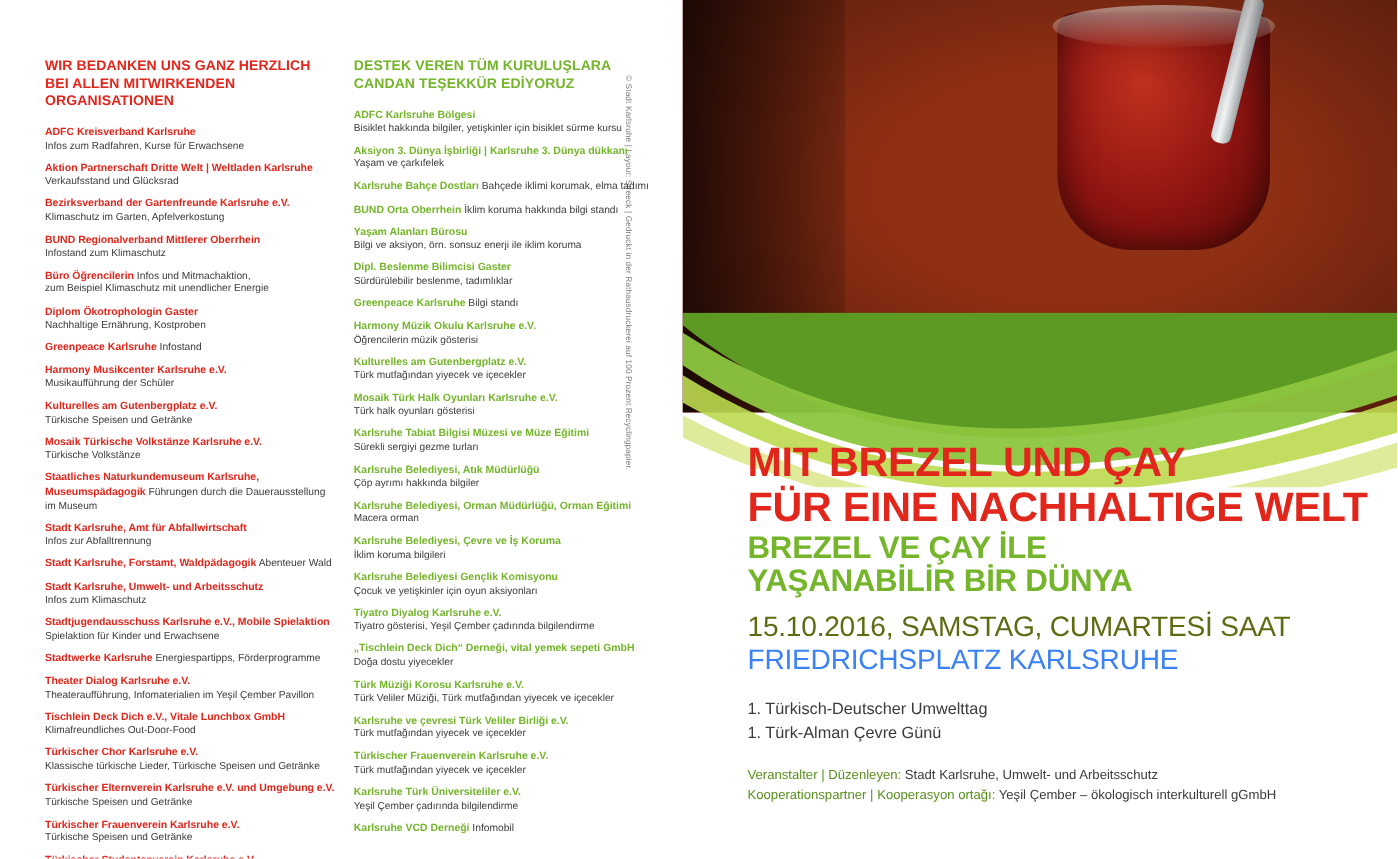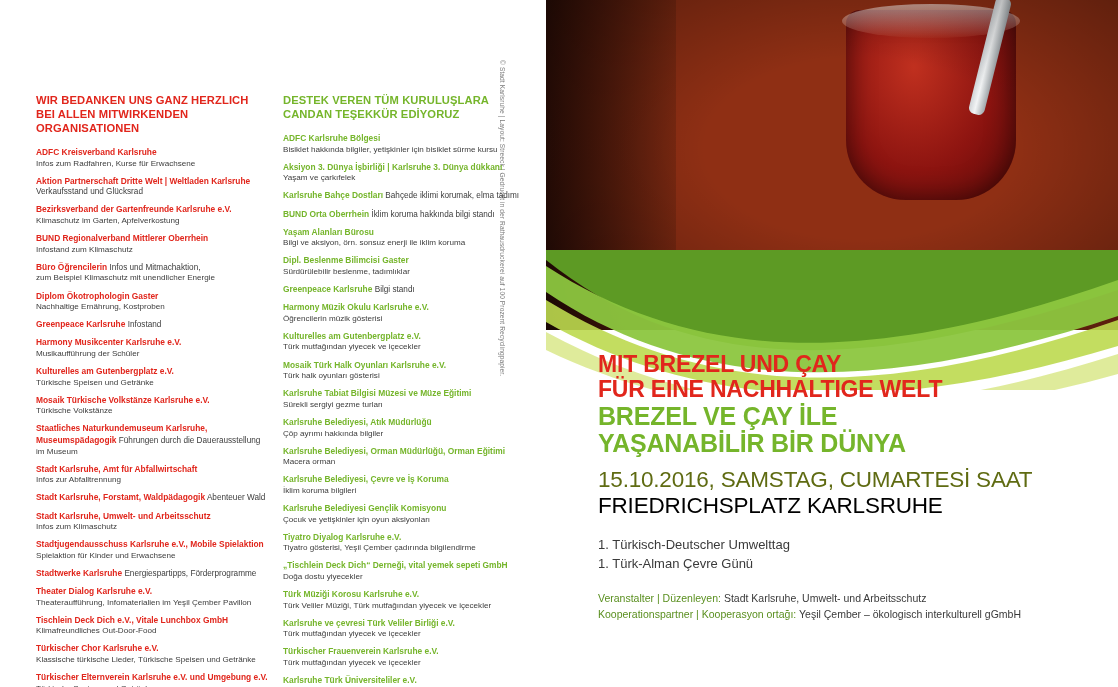--- a/index.html
+++ b/index.html
@@ -104,41 +104,41 @@
 
   
   .headline {
     position: absolute;
     left: 598px;
     top: 352px;
     width: 512px;
   }
   .h-de {
     color: #e1261c;
-    font-size: 23px;
+    font-size: 33px;
     font-weight: bold;
     line-height: 1.10;
     letter-spacing: -0.2px;
   }
   .h-tr {
     color: #75b52b;
     font-size: 25px;
     font-weight: bold;
     line-height: 1.10;
     letter-spacing: -0.2px;
   }
   .date {
     margin-top: 9px;
     color: #5f6b12;
     font-size: 22.5px;
     line-height: 1.18;
     letter-spacing: -0.2px;
   }
   .place {
-    color: #000000;
+    color: #3b82f6;
     font-size: 22.5px;
     line-height: 1.18;
     letter-spacing: -0.2px;
   }
   .subtitle {
     margin-top: 16px;
     color: #3a3a3a;
     font-size: 13px;
     line-height: 1.45;
   }
@@ -159,21 +159,20 @@
   }
   .col-left { left: 36px; width: 232px; }
   .col-right { left: 283px; width: 245px; }
 
   .col-title {
     font-weight: bold;
     font-size: 11.2px;
     line-height: 1.25;
     margin-bottom: 12px;
     letter-spacing: .1px;
-    margin-top: 47px;
   }
   .col-left .col-title { color: #e1261c; }
   .col-right .col-title { color: #75b52b; }
 
   .entry { margin-bottom: 6.5px; }
   .entry .name {
     font-weight: bold;
     font-size: 8.4px;
   }
   .col-left .entry .name { color: #e1261c; }

